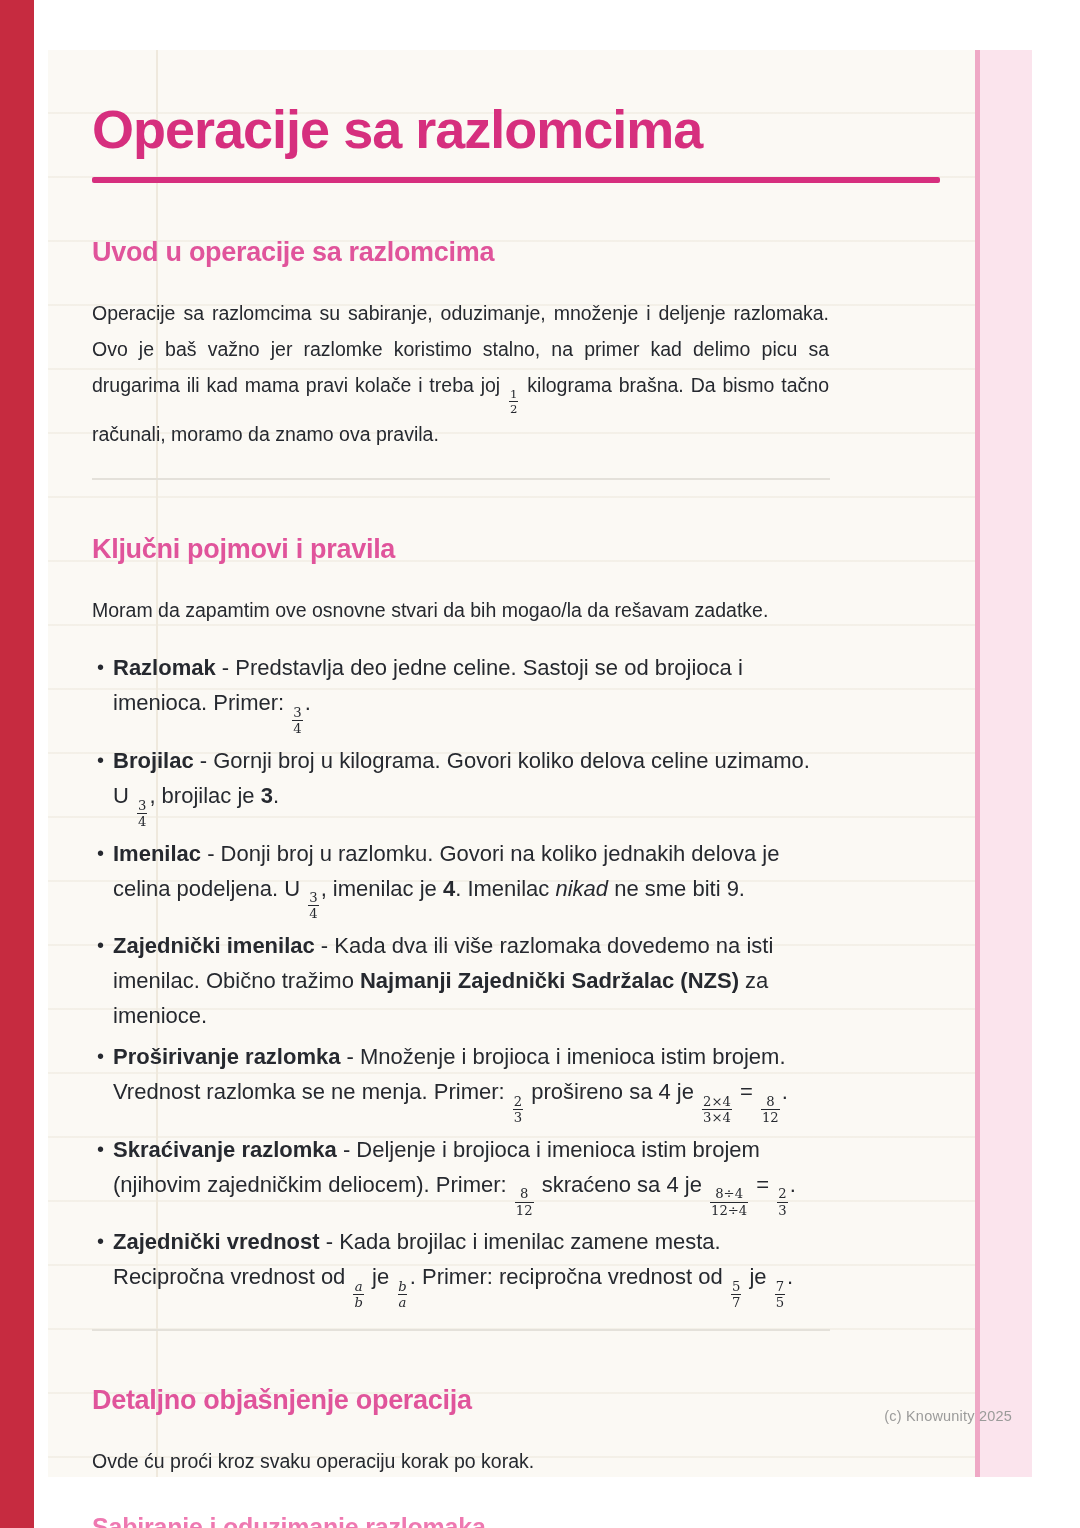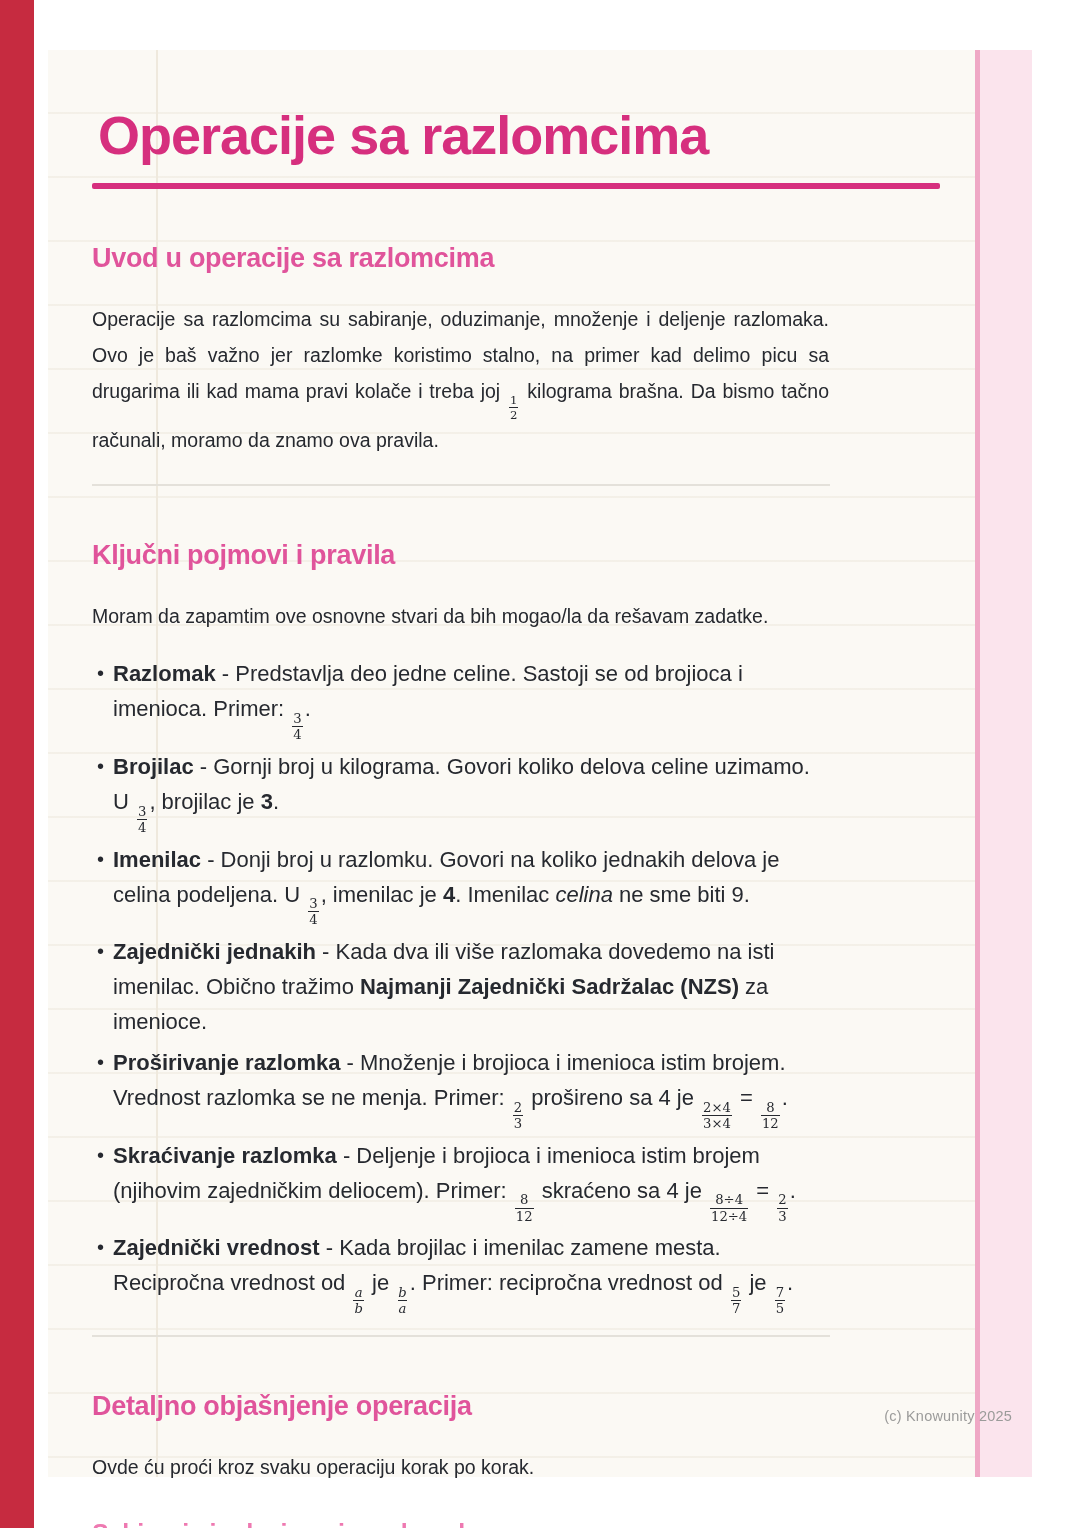--- a/index.html
+++ b/index.html
@@ -12,21 +12,21 @@
     position:absolute;left:48px;top:50px;width:927px;height:1427px;
     background-color:var(--page-bg,#fbf9f4);
     background-image:
       linear-gradient(to right, transparent 108px, var(--margin-line,#efe9dd) 108px, var(--margin-line,#efe9dd) 110px, transparent 110px),
       repeating-linear-gradient(to bottom, transparent 0, transparent 62px, rgba(214,204,182,0.20) 62px, rgba(214,204,182,0.20) 64px);
   }
   .right-line{position:absolute;left:975px;top:50px;width:5px;height:1427px;background:var(--right-line-pink,#efa8c5);}
   .right-panel{position:absolute;left:980px;top:50px;width:52px;height:1427px;background:var(--right-panel-pink,#fbe4ed);}
   .content{position:absolute;left:44px;top:47px;width:760px;}
   h1{
-    margin:6px;font-size:54px;line-height:64px;font-weight:700;letter-spacing:-1px;
+    margin:0;font-size:54px;line-height:64px;font-weight:700;letter-spacing:-1px;
     color:var(--title-pink,#d62f7e);
   }
   .title-rule{width:848px;height:6px;margin-top:16px;background:var(--title-pink,#d62f7e);border-radius:2px;}
   h2{
     margin:52px 0 0 0;font-size:27px;line-height:34px;font-weight:700;letter-spacing:-0.3px;
     color:var(--heading-pink,#e0549b);
   }
   h3{
     margin:32px 0 0 0;font-size:25px;line-height:32px;font-weight:700;letter-spacing:-0.2px;
     color:var(--subheading-pink,#ee79b1);
@@ -76,22 +76,22 @@
               <span class="num">3</span>
               <span class="den">4</span>
             </span><span>.</span></li>
           <li><span class="bd ">Brojilac</span><span> - Gornji broj u kilograma. Govori koliko delova celine uzimamo. U </span><span class="frac">
               <span class="num">3</span>
               <span class="den">4</span>
             </span><span>, brojilac je </span><span class="bd ">3</span><span>.</span></li>
           <li><span class="bd ">Imenilac</span><span> - Donji broj u razlomku. Govori na koliko jednakih delova je celina podeljena. U </span><span class="frac">
               <span class="num">3</span>
               <span class="den">4</span>
-            </span><span>, imenilac je </span><span class="bd ">4</span><span>. Imenilac </span><span class="it">celina</span><span> ne sme biti 9.</span></li>
-          <li><span class="bd ">Zajednički jednakih</span><span> - Kada dva ili više razlomaka dovedemo na isti imenilac. Obično tražimo </span><span class="bd ">Najmanji Zajednički Sadržalac (NZS)</span><span> za imenioce.</span></li>
+            </span><span>, imenilac je </span><span class="bd ">4</span><span>. Imenilac </span><span class="it">nikad</span><span> ne sme biti 9.</span></li>
+          <li><span class="bd ">Zajednički imenilac</span><span> - Kada dva ili više razlomaka dovedemo na isti imenilac. Obično tražimo </span><span class="bd ">Najmanji Zajednički Sadržalac (NZS)</span><span> za imenioce.</span></li>
           <li><span class="bd ">Proširivanje razlomka</span><span> - Množenje i brojioca i imenioca istim brojem. Vrednost razlomka se ne menja. Primer: </span><span class="frac">
               <span class="num">2</span>
               <span class="den">3</span>
             </span><span> prošireno sa 4 je </span><span class="frac">
               <span class="num">2×4</span>
               <span class="den">3×4</span>
             </span><span> = </span><span class="frac">
               <span class="num">8</span>
               <span class="den">12</span>
             </span><span>.</span></li>

